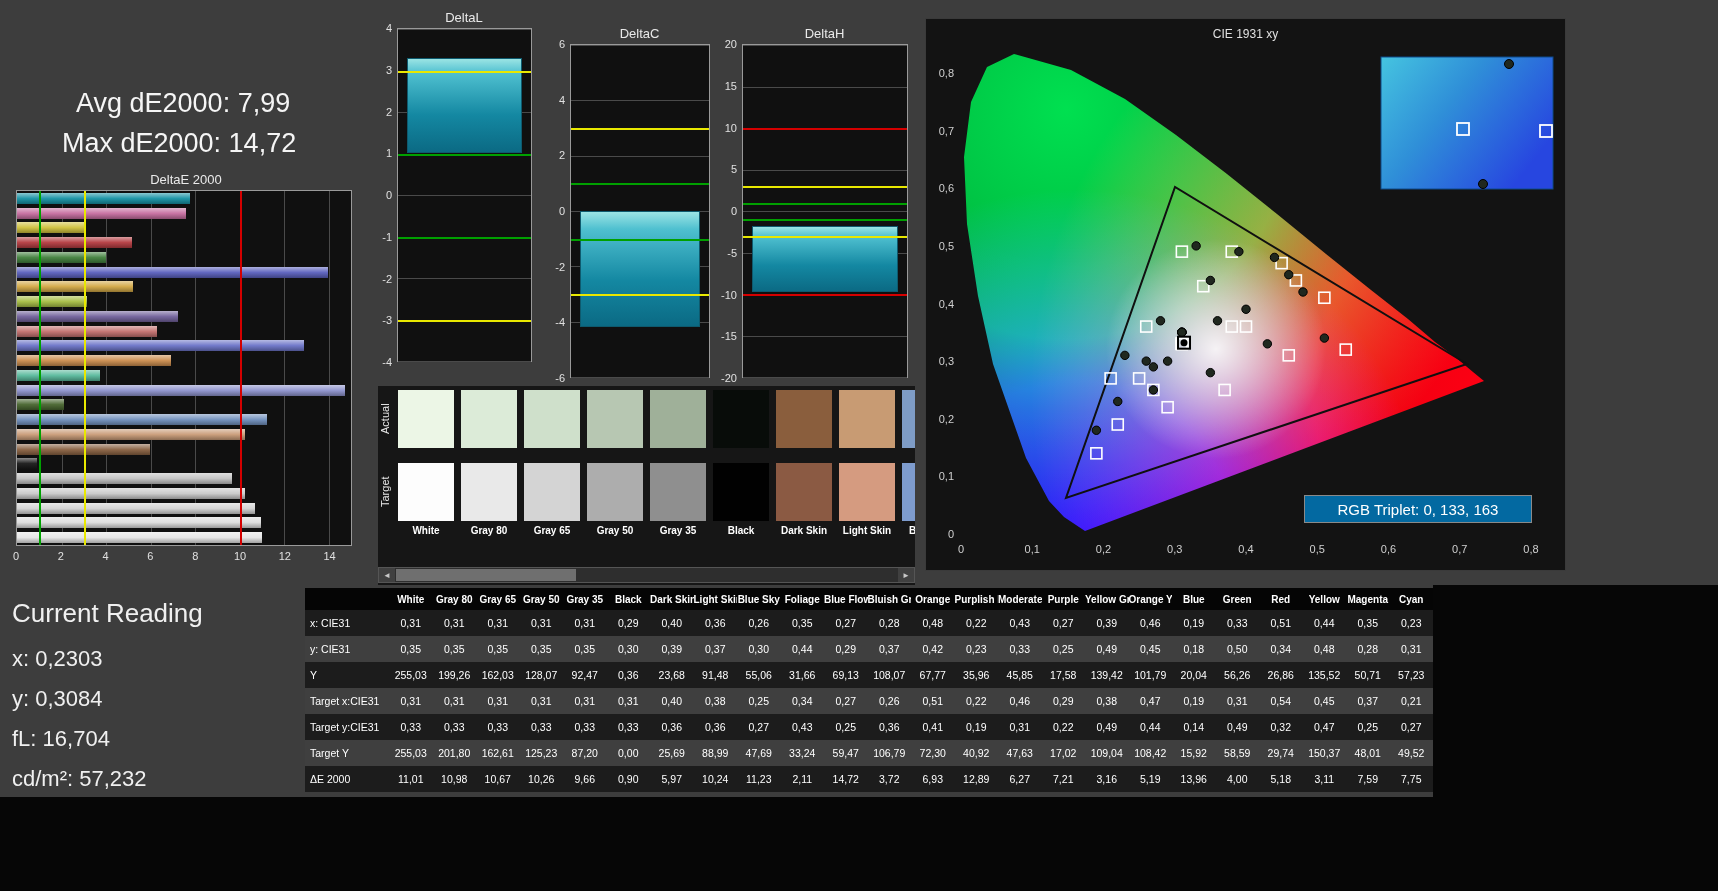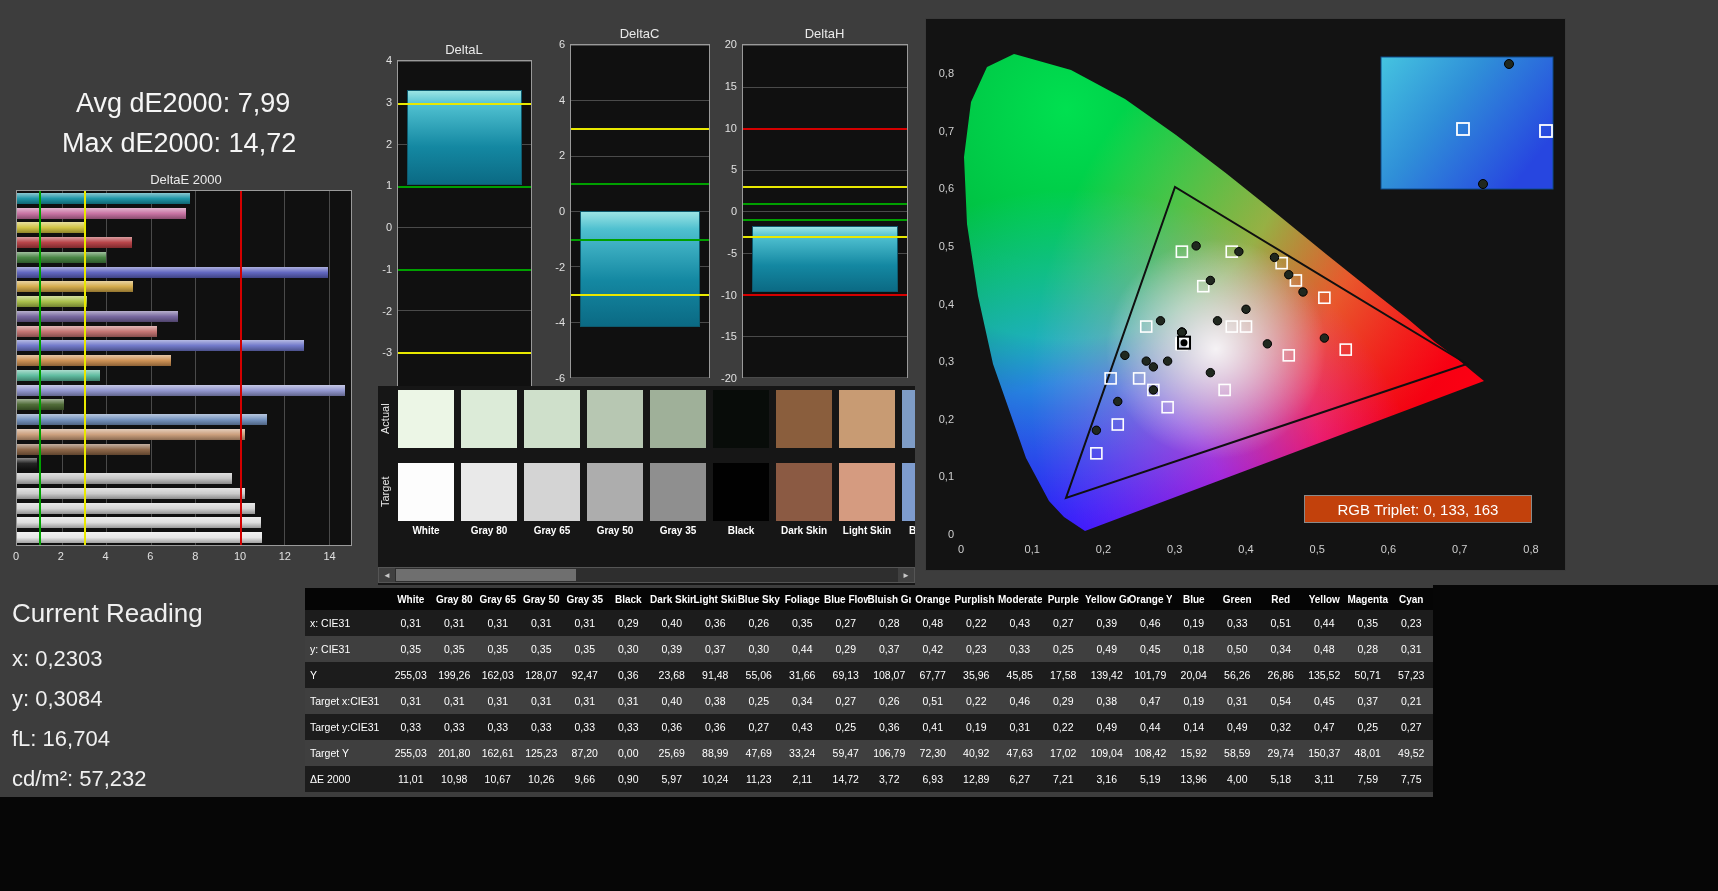--- a/index.html
+++ b/index.html
@@ -58,21 +58,21 @@
 
   
   .cie-panel { left:925px; top:18px; width:641px; height:553px; background:#131313; border:1px solid #3a3a3a; }
   .cie-title { position:absolute; top:8px; left:0; right:0; text-align:center; font-size:12px; color:#e0e0e0; }
   #cie-svg { position:absolute; left:0; top:0; }
   .scr { mix-blend-mode:screen; }
   #cie-xticks, #cie-yticks { position:absolute; inset:0; pointer-events:none; }
   #cie-xticks span { position:absolute; transform:translateX(-50%); top:524px; font-size:11px; color:#d0d0d0; }
   #cie-yticks span { position:absolute; transform:translateY(-50%); left:4px; width:24px; text-align:right;
     font-size:11px; color:#d0d0d0; }
-  .rgb-label { position:absolute; left:378px; top:476px; width:228px; height:28px; background:#c2410c;
+  .rgb-label { position:absolute; left:378px; top:476px; width:228px; height:28px; background:#0369a1;
     border:1px solid #8a8a8a; color:#fff; font-size:15px; display:flex; align-items:center; justify-content:center; }
 
   
   .table-wrap { left:305px; top:588px; width:1128px; height:204px; background:#060606; }
   table { width:100%; height:100%; border-collapse:collapse; table-layout:fixed; }
   th, td { font-size:10.5px; color:#fff; text-align:center; white-space:nowrap; overflow:hidden; padding:0; }
   thead th { background:#050505; font-weight:bold; font-size:10px; height:22px; }
   th.lbl, td.lbl { width:84px; text-align:left; padding-left:5px; }
   tbody tr:nth-child(odd)  { background:#1c1c1c; }
   tbody tr:nth-child(even) { background:#3f3f3f; }
@@ -186,21 +186,21 @@
         <span style="left: 13.3333%;">2</span>
         <span style="left: 26.6667%;">4</span>
         <span style="left: 40%;">6</span>
         <span style="left: 53.3333%;">8</span>
         <span style="left: 66.6667%;">10</span>
         <span style="left: 80%;">12</span>
         <span style="left: 93.3333%;">14</span>
       </div>
   </div>
 
-  <div class="abs vchart" id="dl" style="left:375px; top:40px; width:158px; height:358px;">
+  <div class="abs vchart" id="dl" style="left:375px; top:8px; width:158px; height:358px;">
     <div class="chart-title">DeltaL</div>
     <div class="vticks" id="dl-ticks">
         <span style="top: 0%;">4</span>
         <span style="top: 12.5%;">3</span>
         <span style="top: 25%;">2</span>
         <span style="top: 37.5%;">1</span>
         <span style="top: 50%;">0</span>
         <span style="top: 62.5%;">-1</span>
         <span style="top: 75%;">-2</span>
         <span style="top: 87.5%;">-3</span>
@@ -323,20 +323,21 @@
         <span>◄</span>
       </div>
       <div class="sw-thumb"></div>
       <div class="sw-arrow right">
         <span>►</span>
       </div>
     </div>
   </div>
 
   <div class="abs cie-panel">
+    <div class="cie-title">CIE 1931 xy</div>
     <svg id="cie-svg" width="641" height="553" viewBox="0 0 641 553">
       <defs>
         <clipPath id="horseshoe">
           <path d="M558,362 L159,512 L138,498 L123,482 L100,439 L67,345 L52,277 L41,205 L38,138 L45,83 L61,48 L88,35 L145,51 L199,80 L250,116 L301,155 L351,195 L400,235 L445,271 L482,300 L509,323 L528,337 L547,353 Z"></path>
         </clipPath>
         <radialGradient id="gG" gradientUnits="userSpaceOnUse" cx="140" cy="90" r="460">
           <stop offset="0" stop-color="#00e050" stop-opacity="1"></stop>
           <stop offset="0.5" stop-color="#00b03c" stop-opacity="1"></stop>
           <stop offset="1" stop-color="#008030" stop-opacity="0"></stop>
         </radialGradient>

